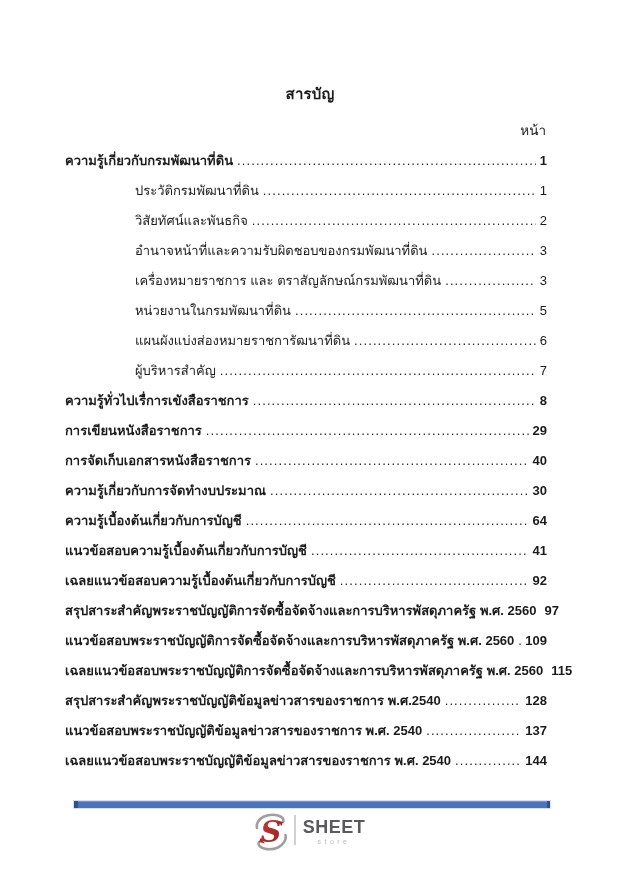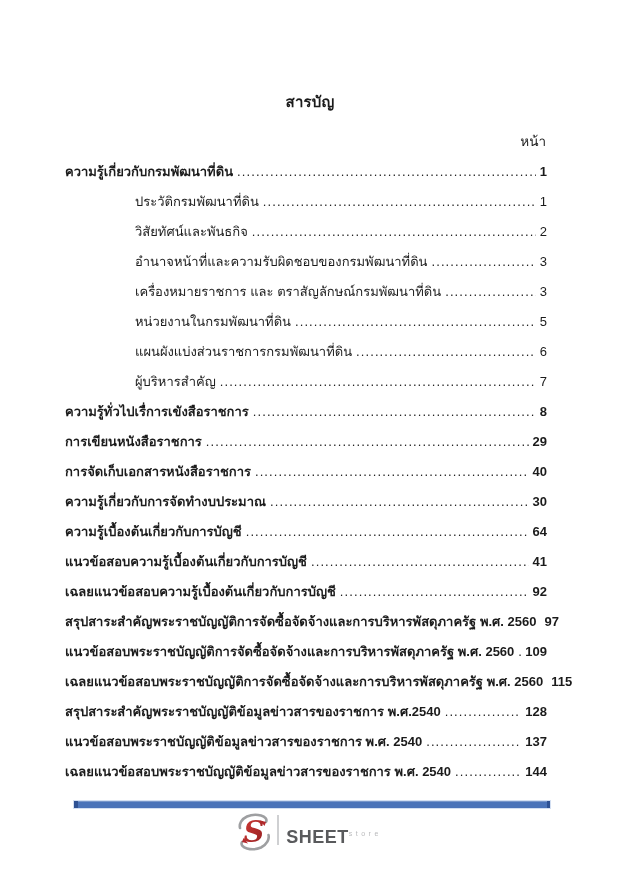--- a/index.html
+++ b/index.html
@@ -10,21 +10,21 @@
   body {
     width: 620px;
     height: 878px;
     position: relative;
     overflow: hidden;
     font-family: "Liberation Sans", sans-serif;
     color: #1b1b1b;
     -webkit-font-smoothing: antialiased;
   }
   .doc-title {
-    margin: 16px;
+    margin: 8px;
     padding-top: 74px;
     text-align: center;
     font-size: 15px;
     font-weight: bold;
     letter-spacing: 0.2px;
   }
   .page-col-header {
     margin-top: 13px;
     padding-right: 74px;
     text-align: right;
@@ -95,22 +95,23 @@
     margin-top: 1px;
   }
   .logo-divider {
     width: 2px;
     height: 30px;
     margin-top: 3px;
     background: #cfd0d2;
   }
   .brand-col {
     display: flex;
-    flex-direction: row;
-    margin-top: 16px;
+    flex-direction: column;
+    margin-top: 6px;
+    text-align: center;
   }
   .brand-name {
     font-size: 18px;
     font-weight: bold;
     line-height: 1;
     color: #595a5c;
     letter-spacing: 0.5px;
   }
   .brand-sub {
     margin-top: 2px;
@@ -152,21 +153,21 @@
       <span class="toc-label">เครื่องหมายราชการ และ ตราสัญลักษณ์กรมพัฒนาที่ดิน</span>
       <span class="leader"></span>
       <span class="toc-page">3</span>
     </div>
     <div class="toc-row sub">
       <span class="toc-label">หน่วยงานในกรมพัฒนาที่ดิน</span>
       <span class="leader"></span>
       <span class="toc-page">5</span>
     </div>
     <div class="toc-row sub">
-      <span class="toc-label">แผนผังแบ่งส่วนราชการกรมพัฒนาที่ดิน</span>
+      <span class="toc-label">แผนผังแบ่งส่องหมายราชการัฒนาที่ดิน</span>
       <span class="leader"></span>
       <span class="toc-page">6</span>
     </div>
     <div class="toc-row sub">
       <span class="toc-label">ผู้บริหารสำคัญ</span>
       <span class="leader"></span>
       <span class="toc-page">7</span>
     </div>
     <div class="toc-row">
       <span class="toc-label">ความรู้ทั่วไปเรื่การเขังสือราชการ</span>

